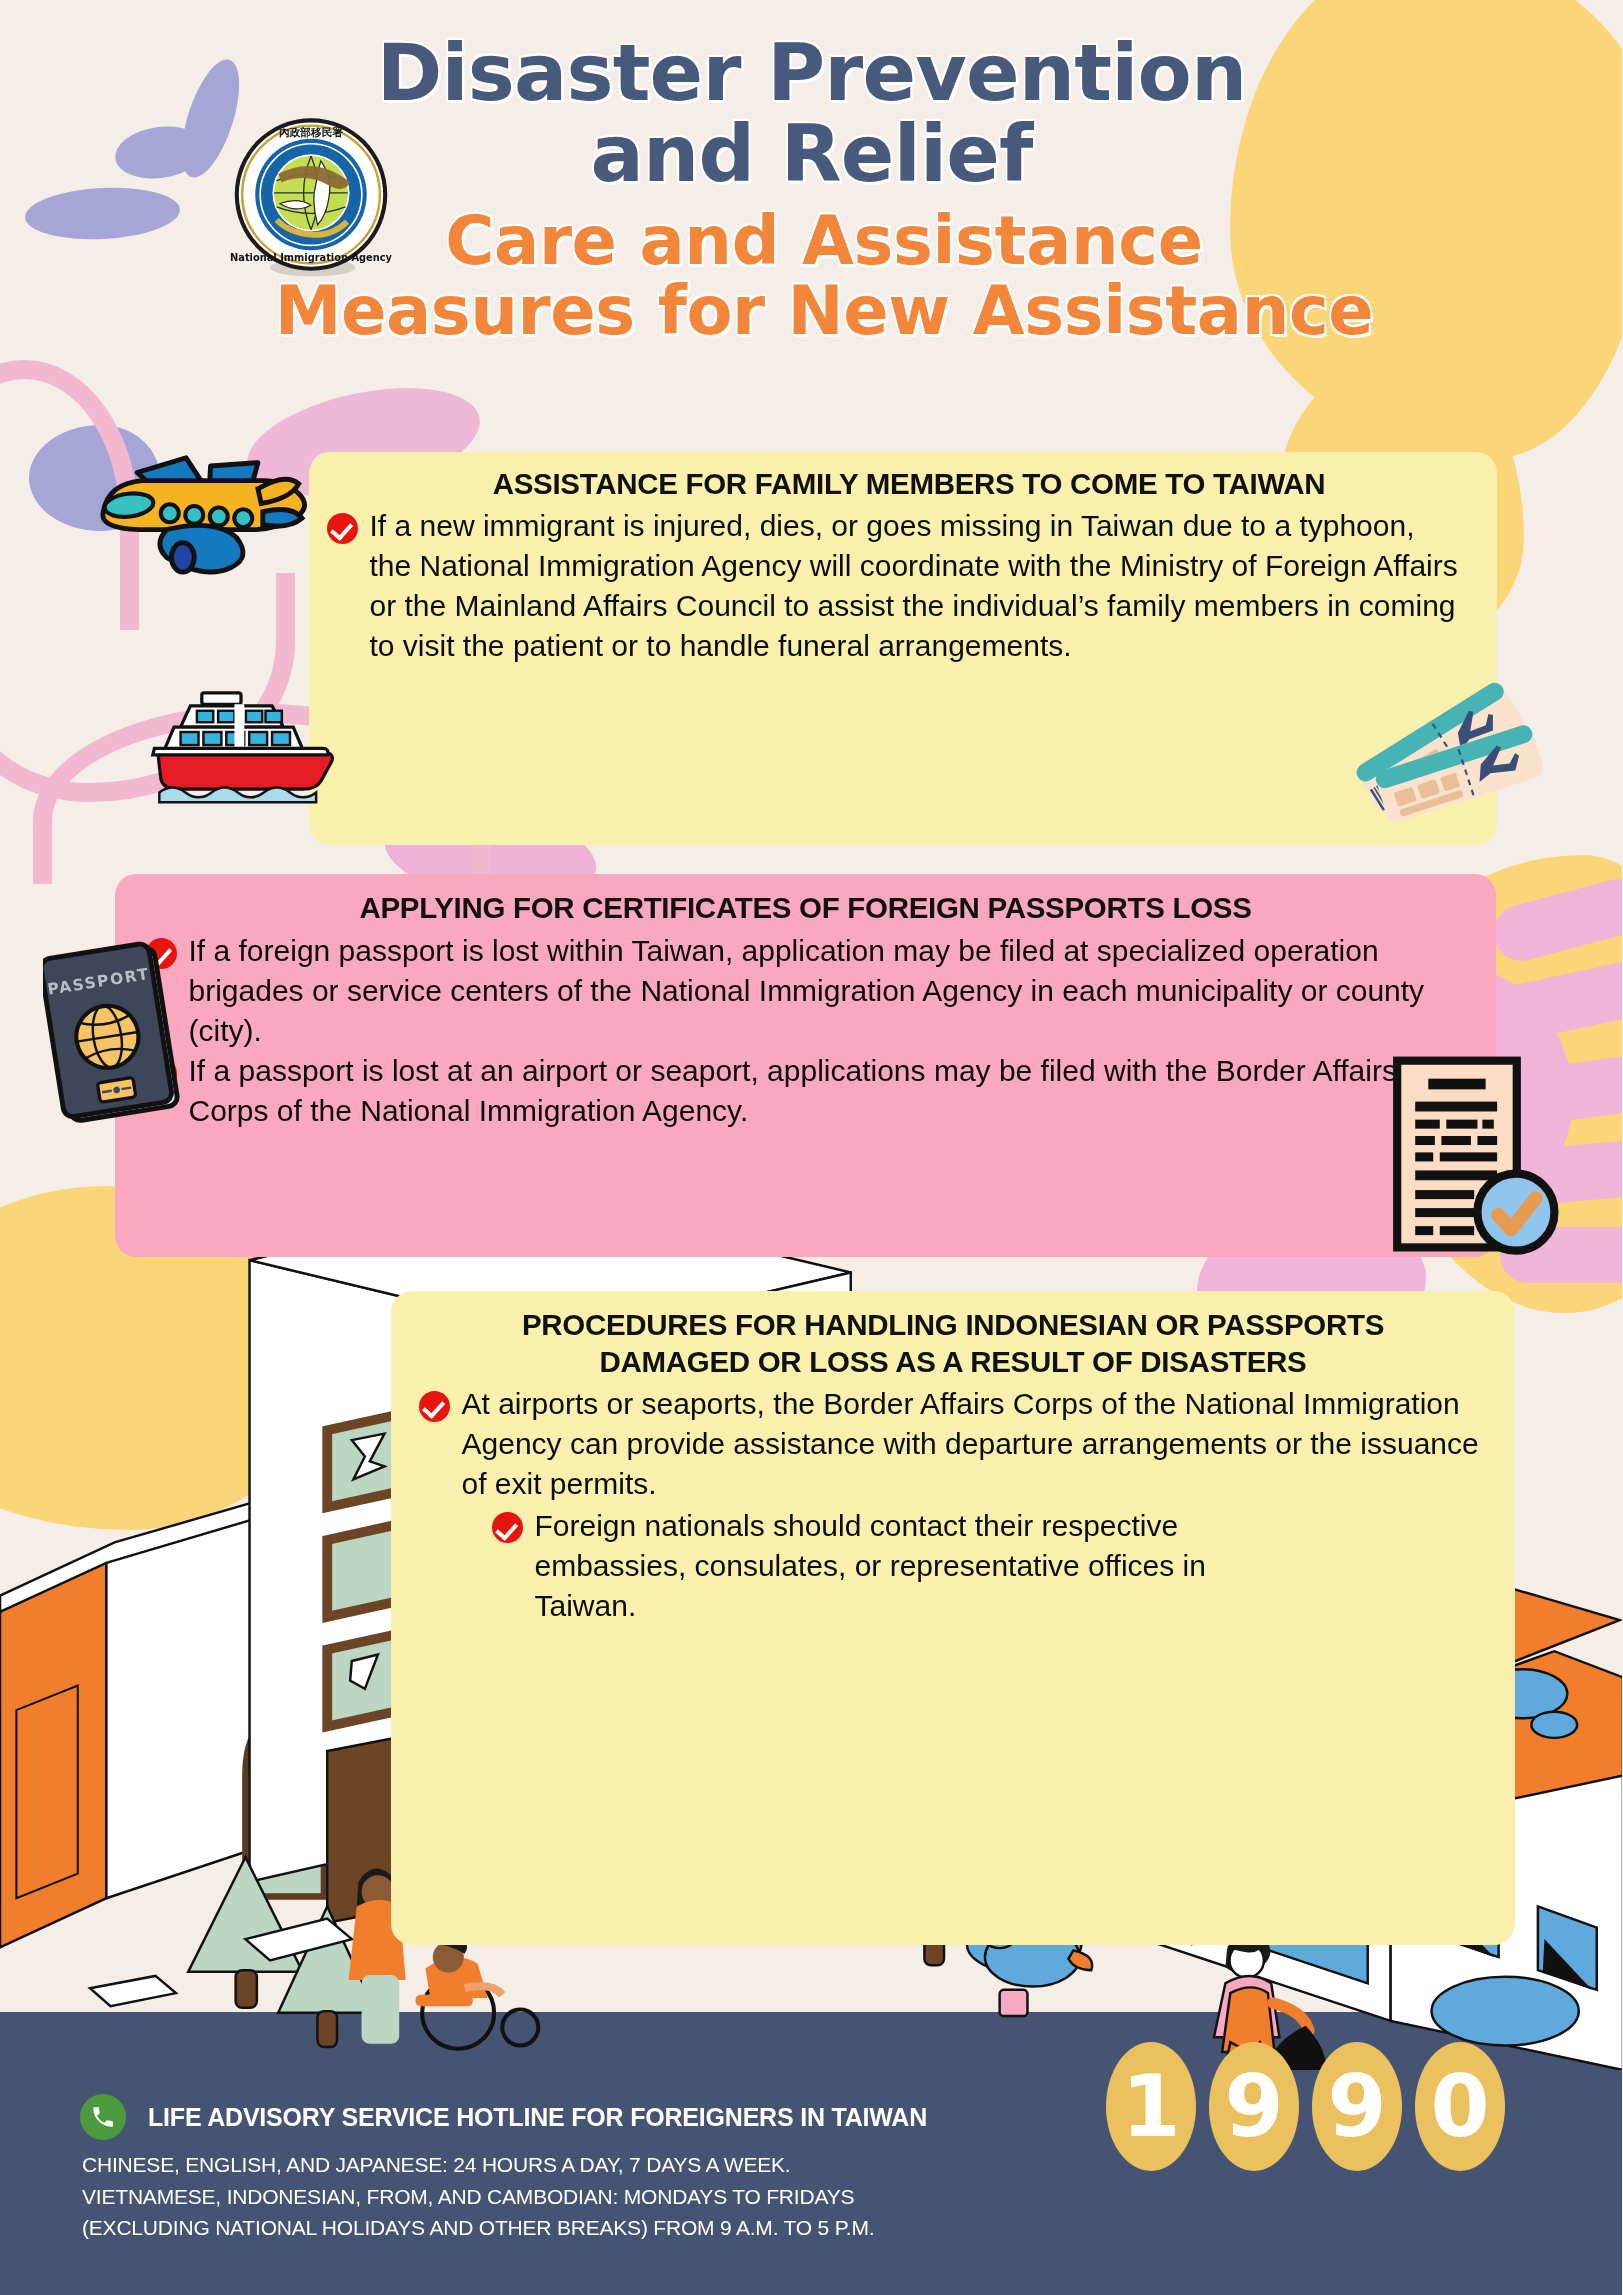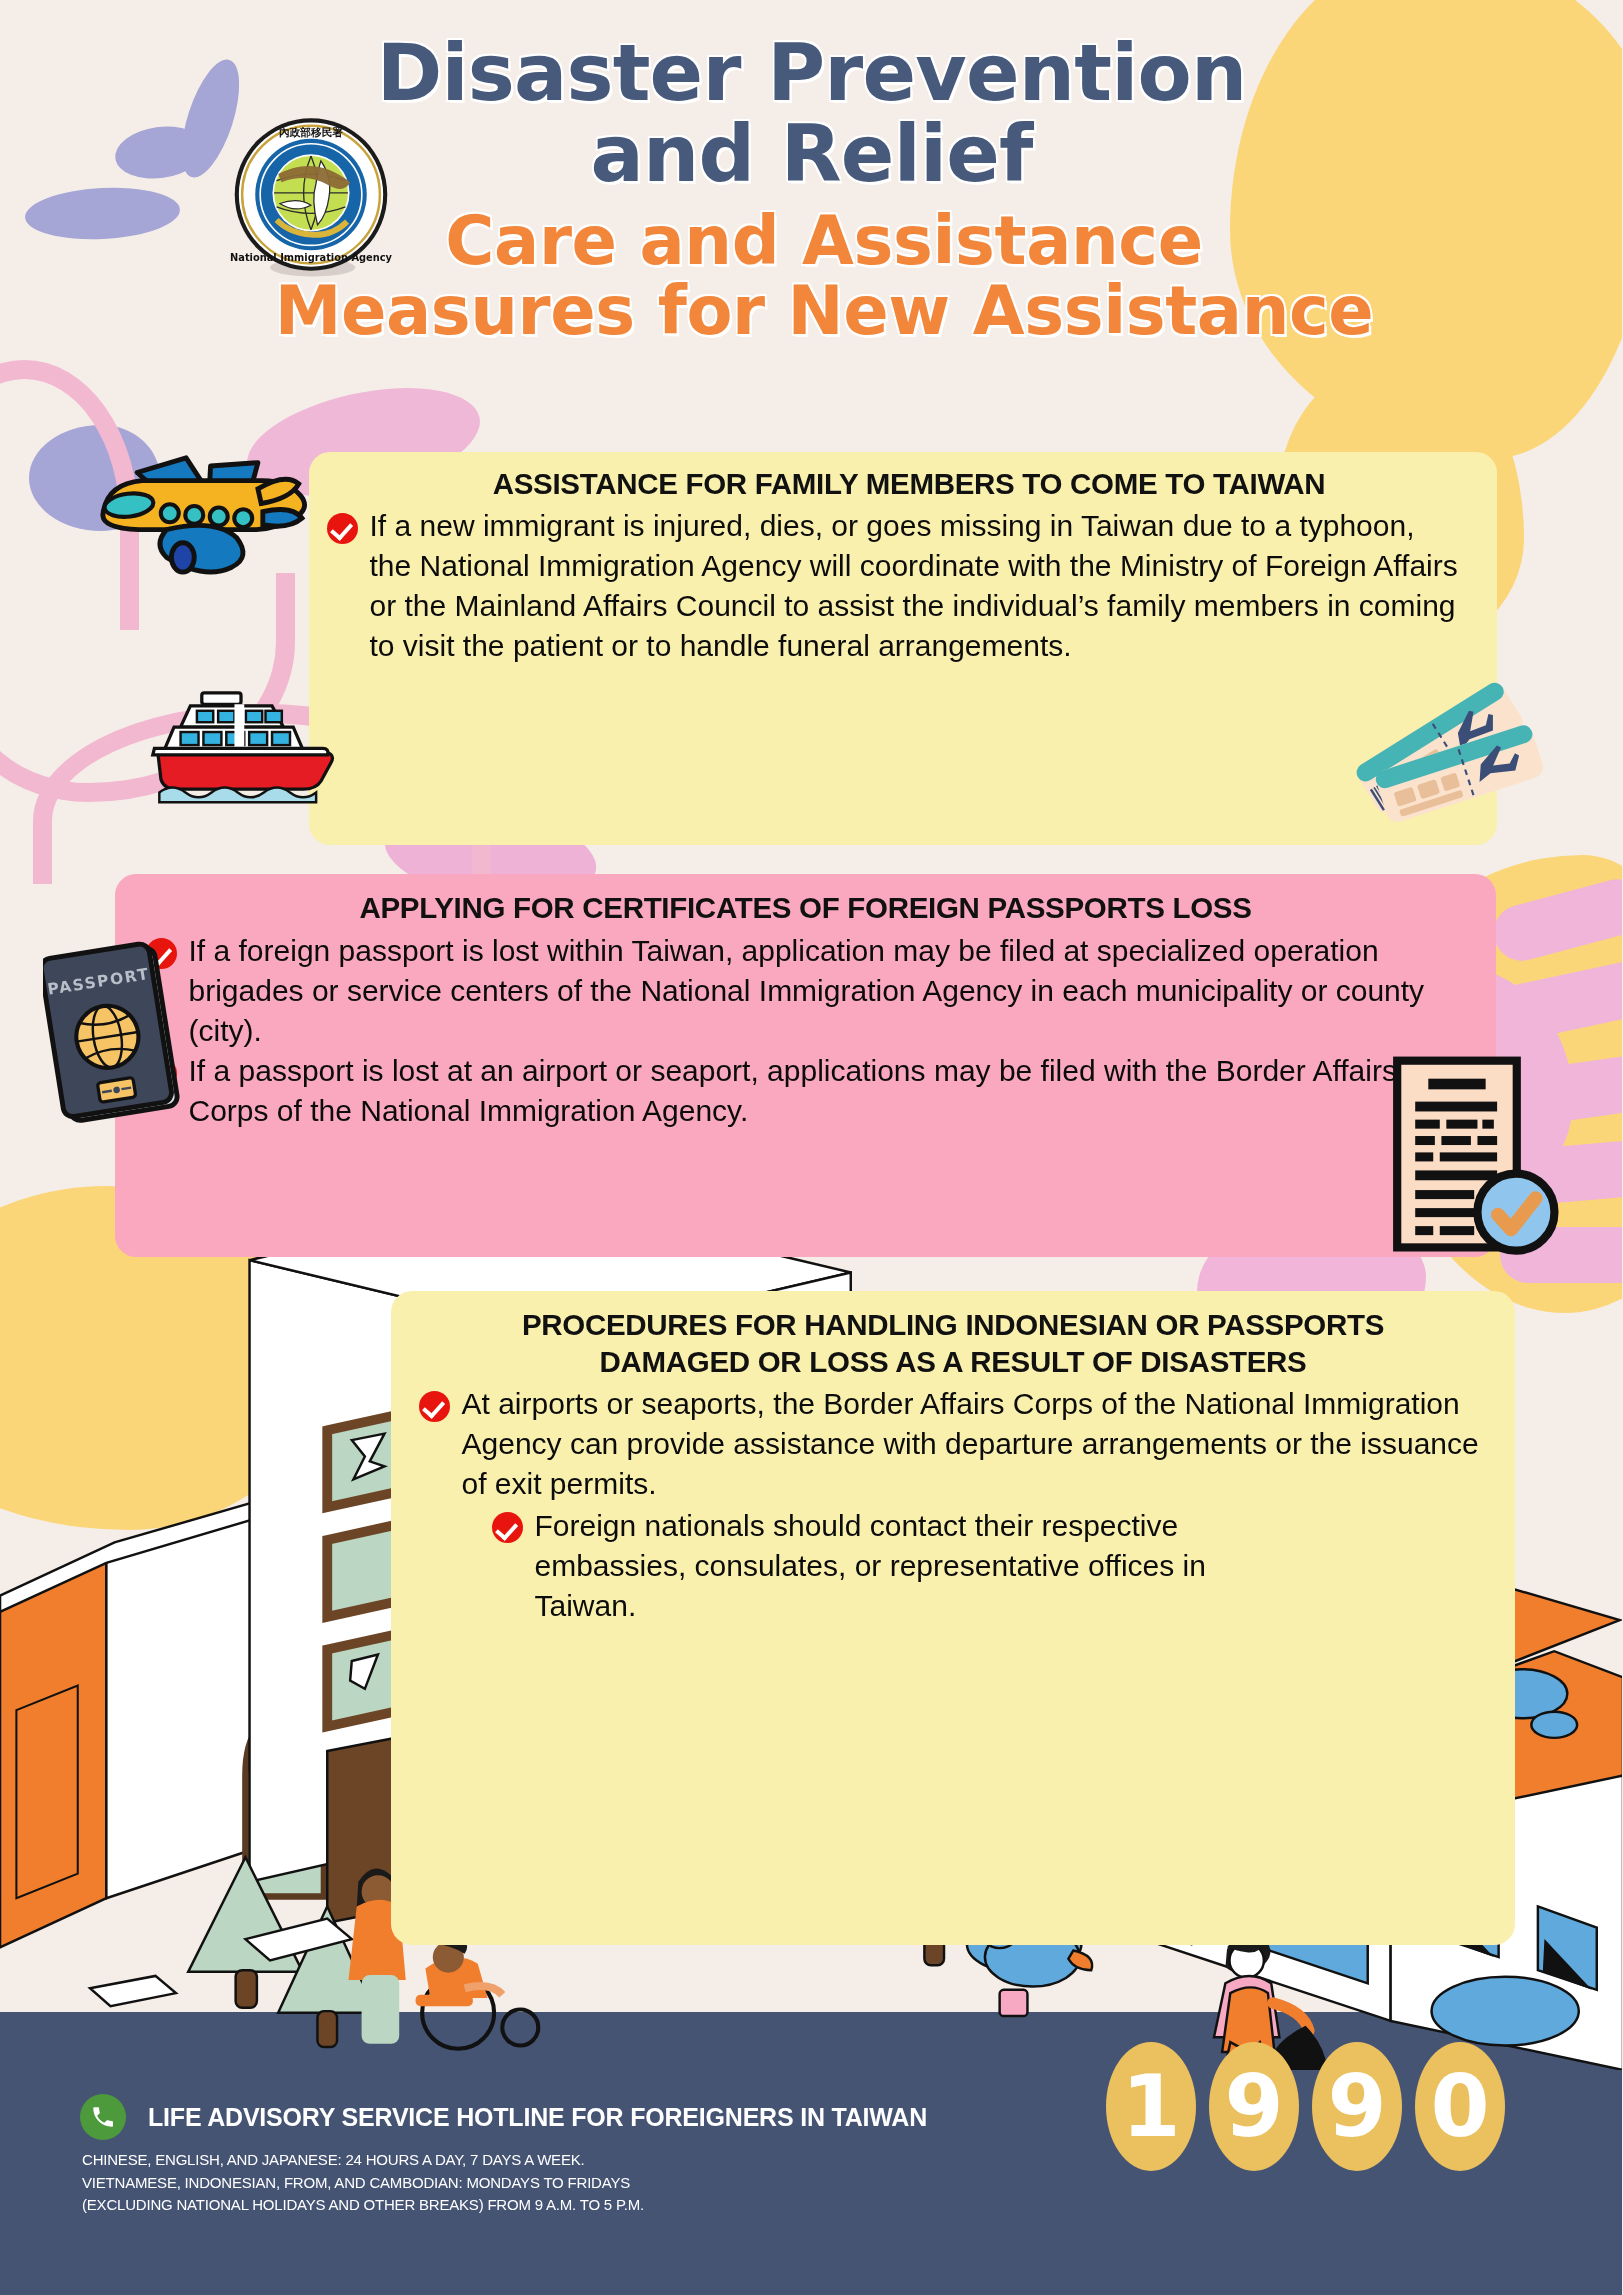--- a/index.html
+++ b/index.html
@@ -191,21 +191,21 @@
     width: 46px; height: 46px; border-radius: 50%; background: #4C9A3C;
     display: flex; align-items: center; justify-content: center;
   }
   .footer-title {
     font-family: "Liberation Sans", sans-serif;
     font-weight: 700; font-size: 25px; letter-spacing: -0.2px;
     color: #FFFFFF;
   }
   .footer-lines {
     position: absolute; left: 82px; top: 137px;
-    color: #FFFFFF; font-size: 15px; line-height: 1.5; letter-spacing: -0.2px;
+    color: #FFFFFF; font-size: 21px; line-height: 1.5; letter-spacing: -0.2px;
   }
   .hotline { position: absolute; right: 118px; top: 29.5px; display: flex; gap: 13px; }
   .digit {
     width: 90px; height: 129px; border-radius: 50%;
     background: #EBC05E; color: #FFFFFF;
     font-family: "DejaVu Sans", sans-serif; font-weight: 700; font-size: 85px;
     display: flex; align-items: center; justify-content: center;
     line-height: 1;
   }
 </style>

